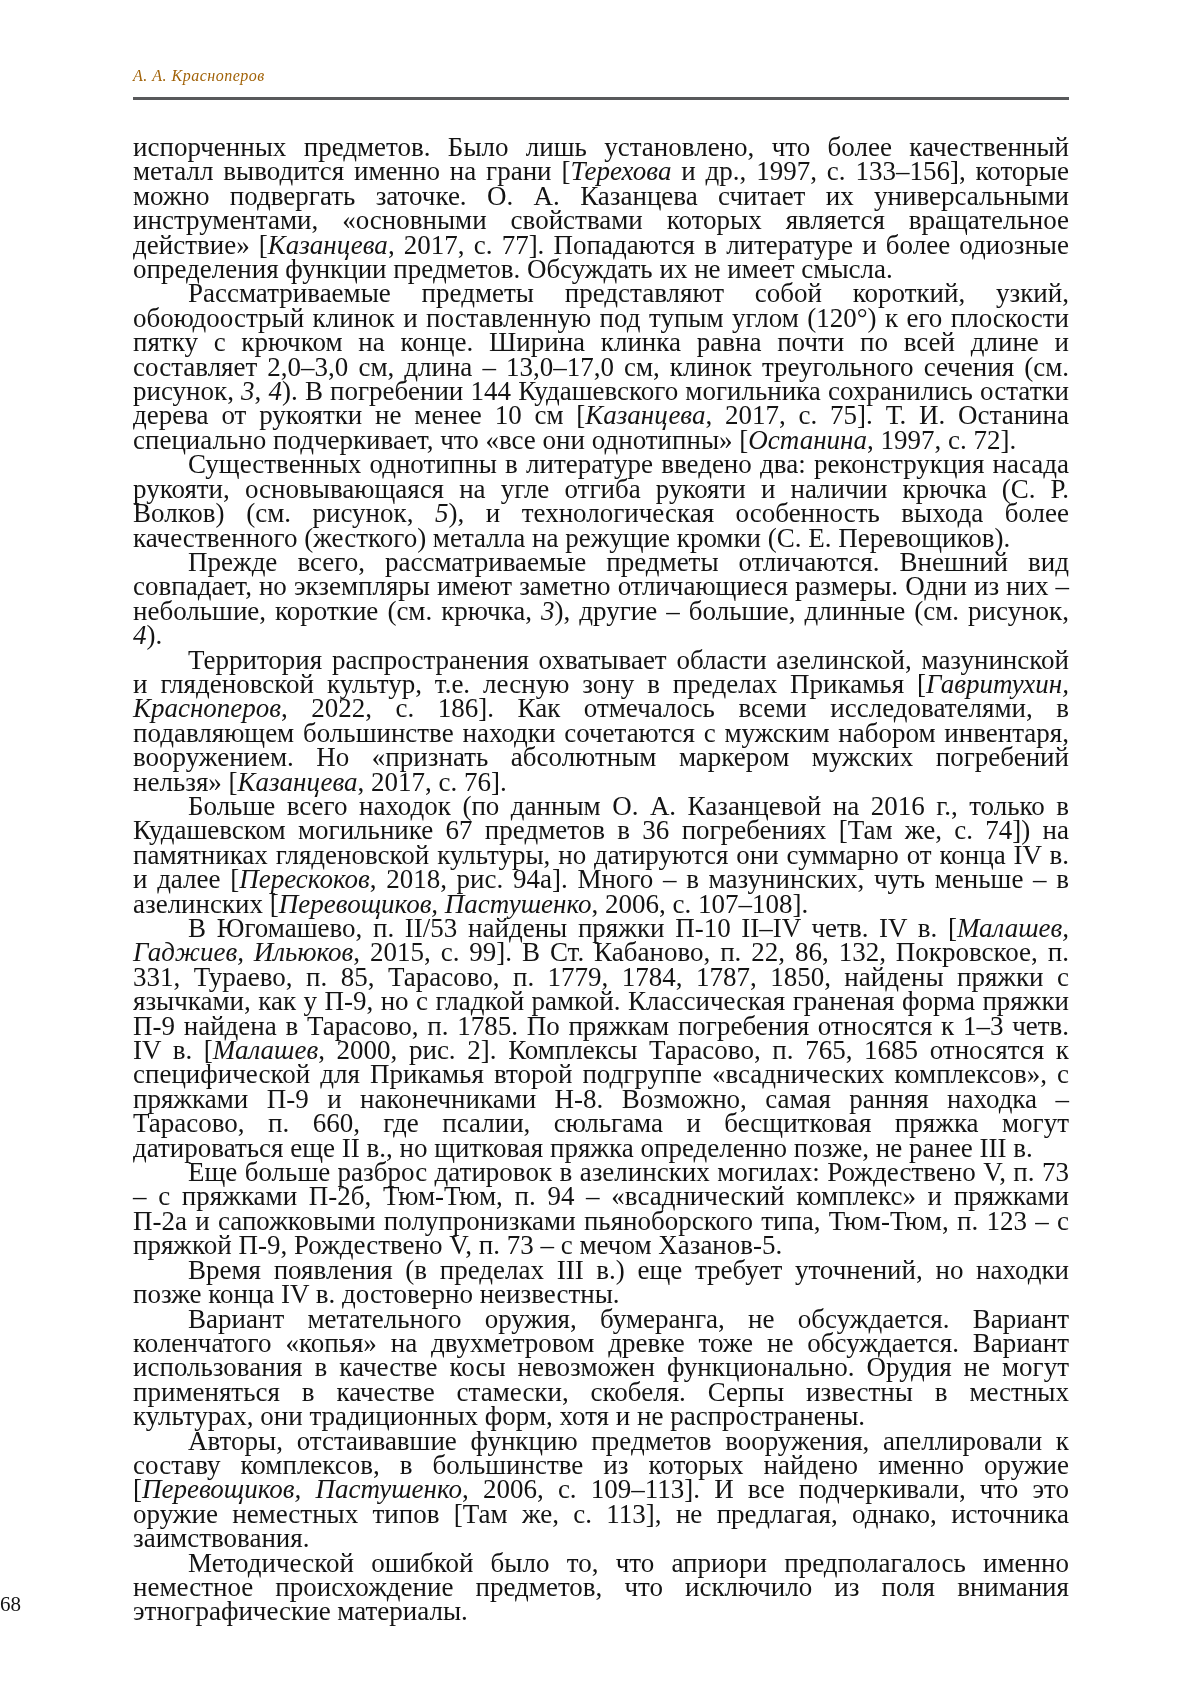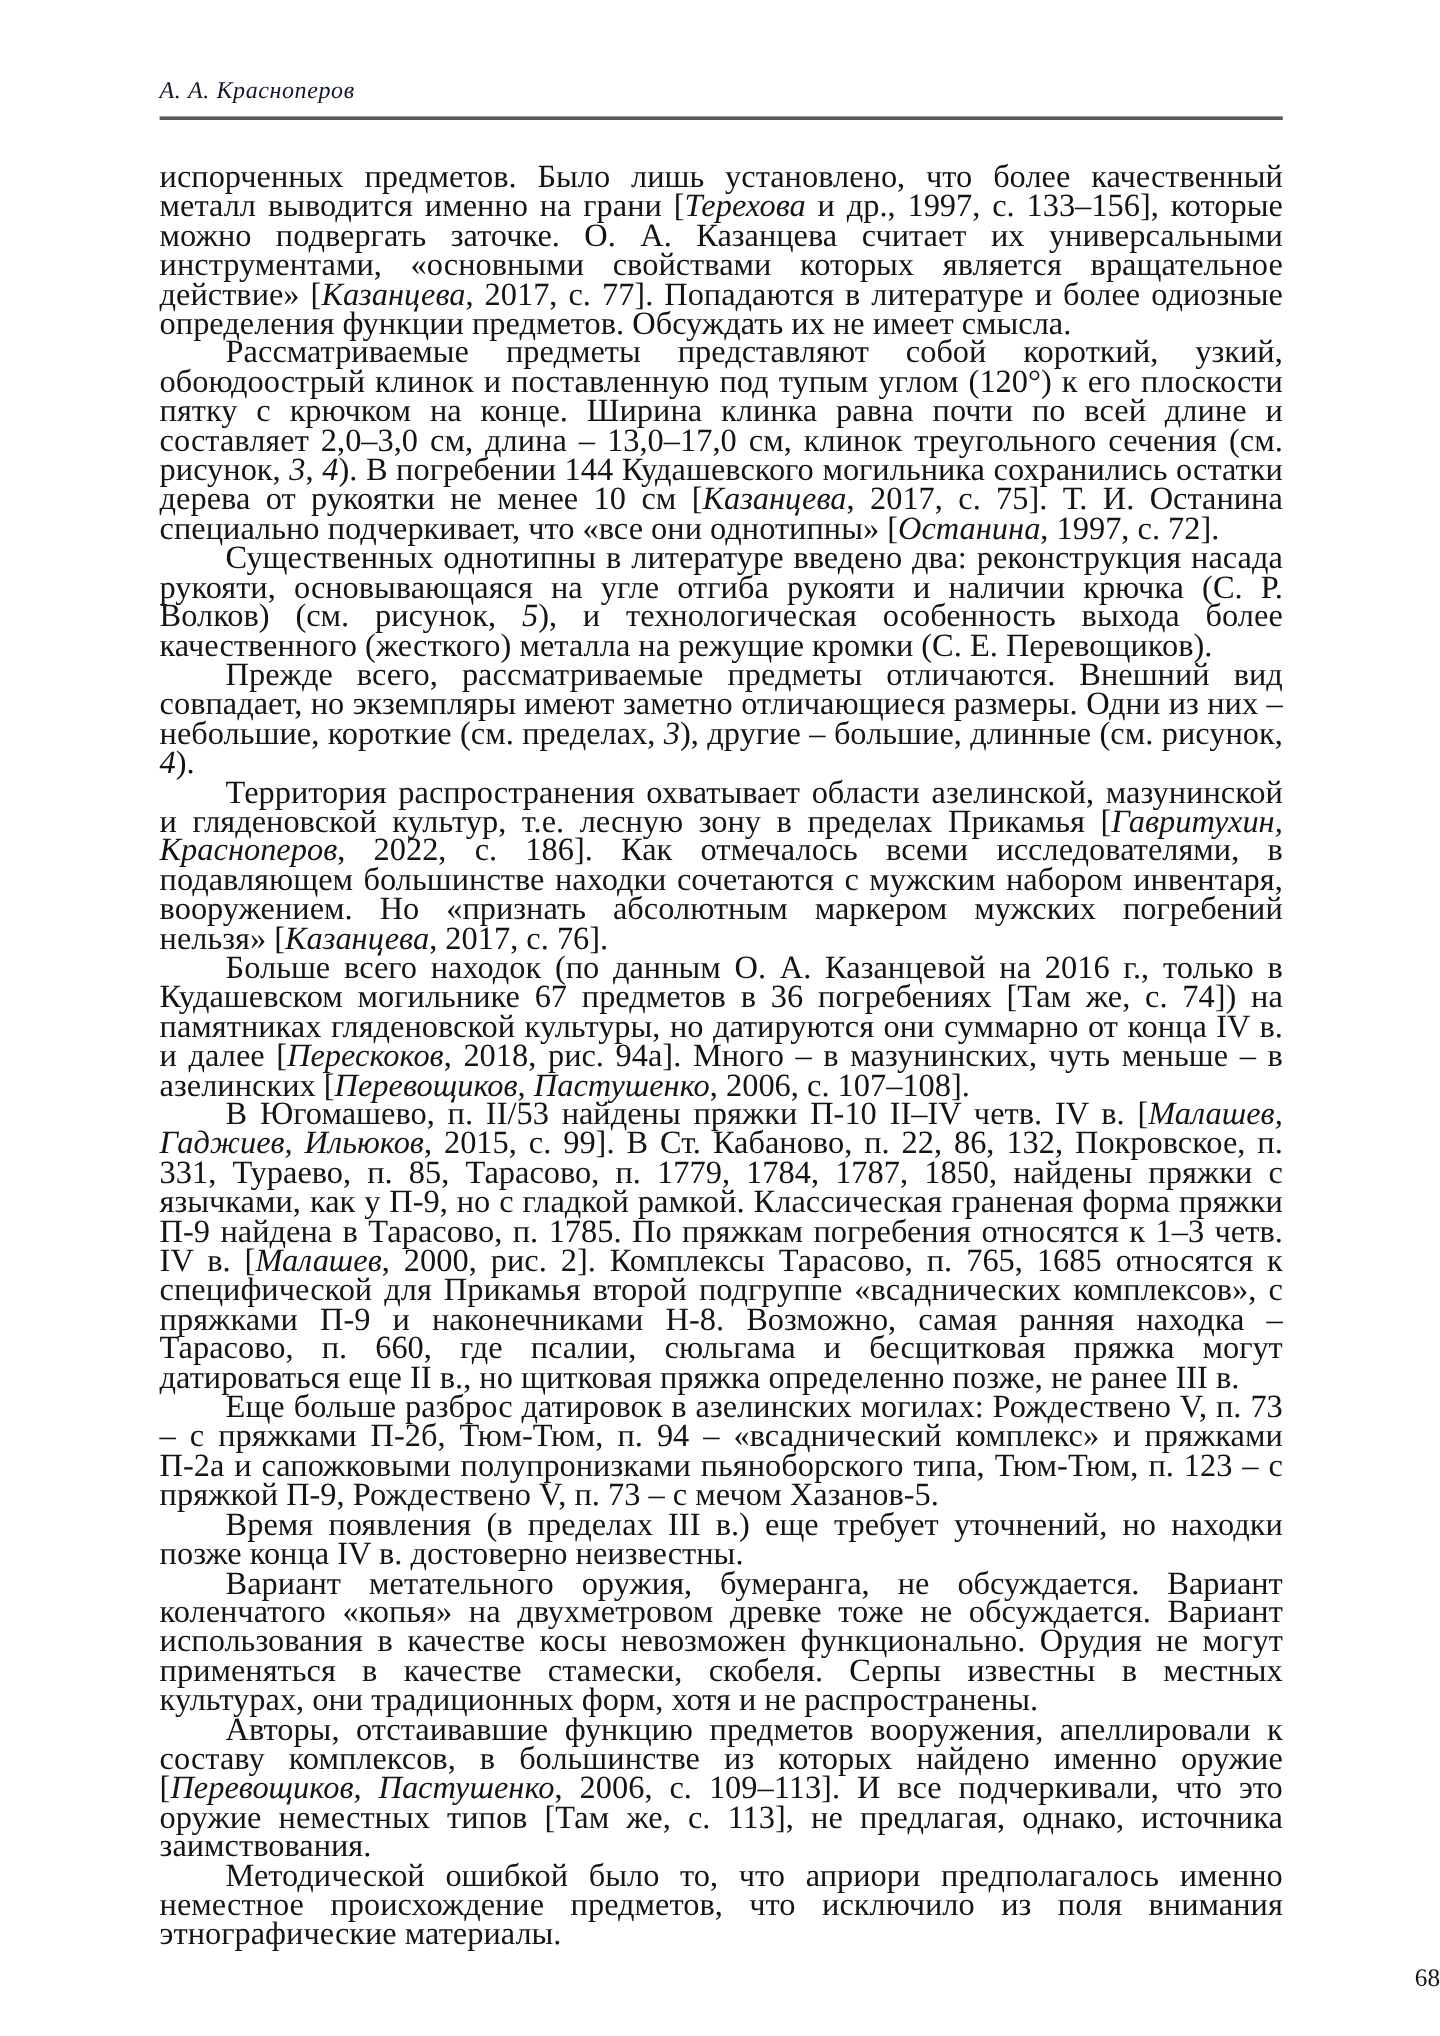--- a/index.html
+++ b/index.html
@@ -15,23 +15,23 @@
     overflow: hidden;
     color: #141414;
   }
   .page-header {
     position: absolute;
     left: 133px; top: 62px;
     width: 936px;
   }
   .running-author {
     font-style: italic;
-    font-size: 20px;
+    font-size: 16px;
     line-height: 28px;
-    color: #0f172a;
+    color: #a16207;
     letter-spacing: 0.5px;
   }
   .header-rule {
     margin-top: 7px;
     height: 3px;
     background: #58595b;
     border: none;
   }
   .article-body {
     position: absolute;
@@ -46,43 +46,42 @@
     margin: 0;
     padding: 0;
     text-indent: 55px;
   }
   .article-body p.no-indent { text-indent: 0; }
   .article-body .em { font-style: italic; }
   .page-footer {
     position: absolute;
     left: 0; top: 1592px;
     width: 1200px;
-    text-align: right;
-    margin-top: 44px;
+    text-align: left;
   }
   .page-number {
     font-size: 21px;
     color: #141414;
   }
 </style>
 </head>
 <body>
 
 <div class="page">
 
   <div class="page-header">
     <div class="running-author">А. А. Красноперов</div>
     <div class="header-rule"></div>
   </div>
 
   <div class="article-body" id="article-body">
       <p class="no-indent"><span>испорченных предметов. Было лишь установлено, что более качественный металл выводится именно на грани [</span><span class="em">Терехова</span><span> и др., 1997, с. 133–156], которые можно подвергать заточке. О. А. Казанцева считает их универсальными инструментами, «основными свойствами которых является вращательное действие» [</span><span class="em">Казанцева</span><span>, 2017, с. 77]. Попадаются в литературе и более одиозные определения функции предметов. Обсуждать их не имеет смысла.</span></p>
       <p><span>Рассматриваемые предметы представляют собой короткий, узкий, обоюдоострый клинок и поставленную под тупым углом (120°) к его плоскости пятку с крючком на конце. Ширина клинка равна почти по всей длине и составляет 2,0–3,0 см, длина – 13,0–17,0 см, клинок треугольного сечения (см. рисунок, </span><span class="em">3</span><span>, </span><span class="em">4</span><span>). В погребении 144 Кудашевского могильника сохранились остатки дерева от рукоятки не менее 10 см [</span><span class="em">Казанцева</span><span>, 2017, с. 75]. Т. И. Останина специально подчеркивает, что «все они однотипны» [</span><span class="em">Останина</span><span>, 1997, с. 72].</span></p>
       <p><span>Существенных однотипны в литературе введено два: реконструкция насада рукояти, основывающаяся на угле отгиба рукояти и наличии крючка (С. Р. Волков) (см. рисунок, </span><span class="em">5</span><span>), и технологическая особенность выхода более качественного (жесткого) металла на режущие кромки (С. Е. Перевощиков).</span></p>
-      <p><span>Прежде всего, рассматриваемые предметы отличаются. Внешний вид совпадает, но экземпляры имеют заметно отличающиеся размеры. Одни из них – небольшие, короткие (см. пределах, </span><span class="em">3</span><span>), другие – большие, длинные (см. рисунок, </span><span class="em">4</span><span>).</span></p>
+      <p><span>Прежде всего, рассматриваемые предметы отличаются. Внешний вид совпадает, но экземпляры имеют заметно отличающиеся размеры. Одни из них – небольшие, короткие (см. крючка, </span><span class="em">3</span><span>), другие – большие, длинные (см. рисунок, </span><span class="em">4</span><span>).</span></p>
       <p><span>Территория распространения охватывает области азелинской, мазунинской и гляденовской культур, т.е. лесную зону в пределах Прикамья [</span><span class="em">Гавритухин, Красноперов</span><span>, 2022, с. 186]. Как отмечалось всеми исследователями, в подавляющем большинстве находки сочетаются с мужским набором инвентаря, вооружением. Но «признать абсолютным маркером мужских погребений нельзя» [</span><span class="em">Казанцева</span><span>, 2017, с. 76].</span></p>
       <p><span>Больше всего находок (по данным О. А. Казанцевой на 2016 г., только в Кудашевском могильнике 67 предметов в 36 погребениях [Там же, с. 74]) на памятниках гляденовской культуры, но датируются они суммарно от конца IV в. и далее [</span><span class="em">Перескоков</span><span>, 2018, рис. 94а]. Много – в мазунинских, чуть меньше – в азелинских [</span><span class="em">Перевощиков, Пастушенко</span><span>, 2006, с. 107–108].</span></p>
       <p><span>В Югомашево, п. II/53 найдены пряжки П-10 II–IV четв. IV в. [</span><span class="em">Малашев, Гаджиев, Ильюков</span><span>, 2015, с. 99]. В Ст. Кабаново, п. 22, 86, 132, Покровское, п. 331, Тураево, п. 85, Тарасово, п. 1779, 1784, 1787, 1850, найдены пряжки с язычками, как у П-9, но с гладкой рамкой. Классическая граненая форма пряжки П-9 найдена в Тарасово, п. 1785. По пряжкам погребения относятся к 1–3 четв. IV в. [</span><span class="em">Малашев</span><span>, 2000, рис. 2]. Комплексы Тарасово, п. 765, 1685 относятся к специфической для Прикамья второй подгруппе «всаднических комплексов», с пряжками П-9 и наконечниками Н-8. Возможно, самая ранняя находка – Тарасово, п. 660, где псалии, сюльгама и бесщитковая пряжка могут датироваться еще II в., но щитковая пряжка определенно позже, не ранее III в.</span></p>
       <p><span>Еще больше разброс датировок в азелинских могилах: Рождествено V, п. 73 – с пряжками П-2б, Тюм-Тюм, п. 94 – «всаднический комплекс» и пряжками П-2а и сапожковыми полупронизками пьяноборского типа, Тюм-Тюм, п. 123 – с пряжкой П-9, Рождествено V, п. 73 – с мечом Хазанов-5.</span></p>
       <p><span>Время появления (в пределах III в.) еще требует уточнений, но находки позже конца IV в. достоверно неизвестны.</span></p>
       <p><span>Вариант метательного оружия, бумеранга, не обсуждается. Вариант коленчатого «копья» на двухметровом древке тоже не обсуждается. Вариант использования в качестве косы невозможен функционально. Орудия не могут применяться в качестве стамески, скобеля. Серпы известны в местных культурах, они традиционных форм, хотя и не распространены.</span></p>
       <p><span>Авторы, отстаивавшие функцию предметов вооружения, апеллировали к составу комплексов, в большинстве из которых найдено именно оружие [</span><span class="em">Перевощиков, Пастушенко</span><span>, 2006, с. 109–113]. И все подчеркивали, что это оружие неместных типов [Там же, с. 113], не предлагая, однако, источника заимствования.</span></p>
       <p><span>Методической ошибкой было то, что априори предполагалось именно неместное происхождение предметов, что исключило из поля внимания этнографические материалы.</span></p>
     </div>
 

